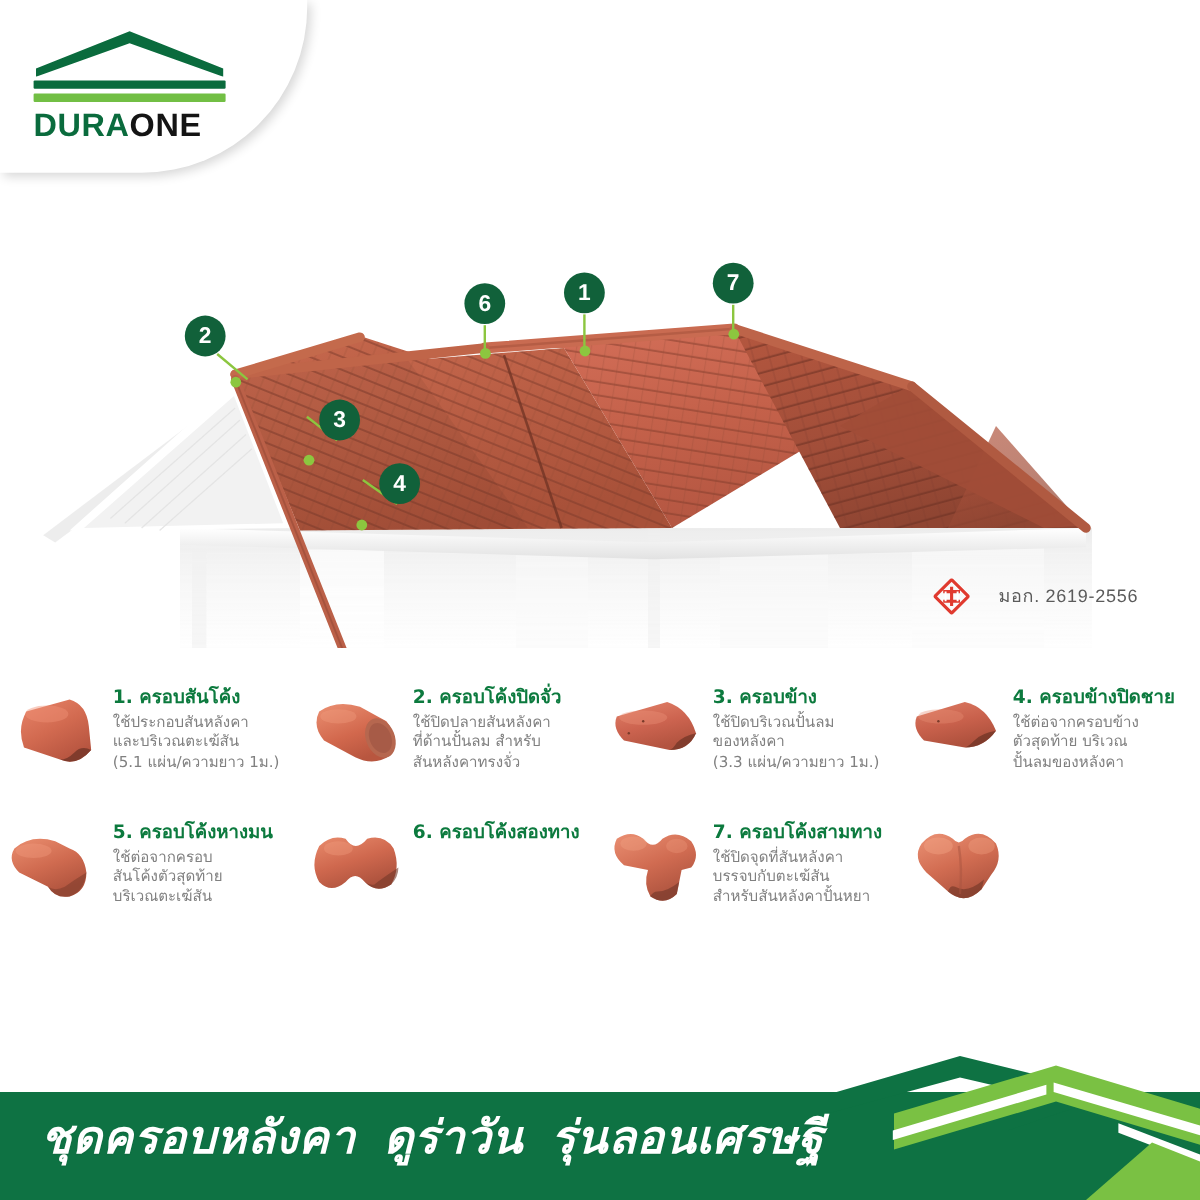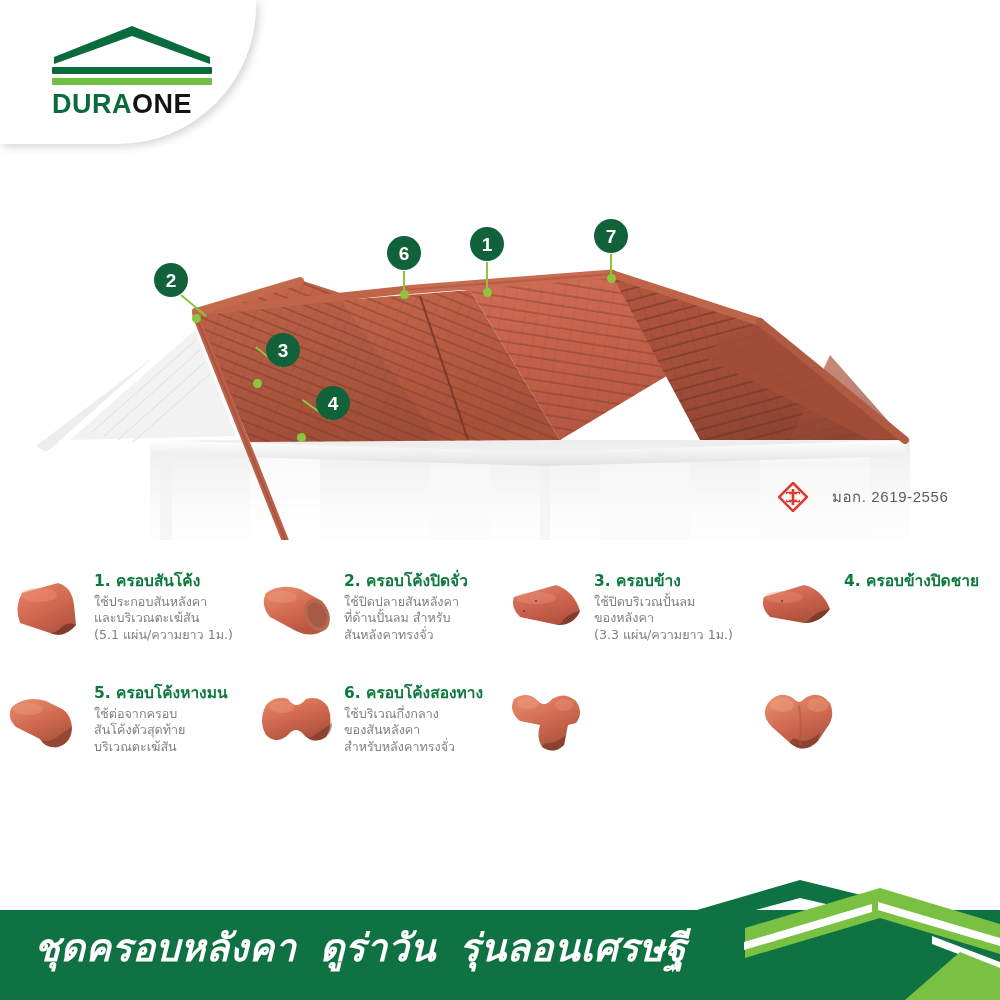--- a/index.html
+++ b/index.html
@@ -13,21 +13,21 @@
   }
 
   
   .logo-card{
     position:absolute; left:0; top:0; width:256px; height:144px;
     background:#ffffff;
     border-bottom-right-radius:138px;
     box-shadow:3px 3px 9px rgba(0,0,0,.16);
     z-index:40;
   }
-  .logo-inner{ position:absolute; left:28px; top:24px; width:160px;margin-left:24px; }
+  .logo-inner{ position:absolute; left:28px; top:24px; width:160px; }
   .logo-roof{ width:160px; height:40px; display:block; }
   .logo-bar-dark{ width:160px; height:7px; background:#0a6b3d; margin-top:3px; border-radius:1px;}
   .logo-bar-light{ width:160px; height:7px; background:#72bf44; margin-top:4px; border-radius:1px;}
   .logo-word{ margin-top:6px; font-size:27px; font-weight:bold; letter-spacing:.5px; line-height:1;
     font-family:"Liberation Sans",sans-serif;}
   .logo-word .dura{ color:#0a6b3d; }
   .logo-word .one{ color:#141414; }
 
   
   .hero{ position:absolute; left:0; top:140px; width:1000px; height:400px; z-index:10;}
@@ -331,20 +331,23 @@
             </linearGradient>
           </defs>
         <path d="M8,26 L48,14 Q66,18 74,38 Q64,52 48,52 L14,46 Q4,36 8,26 Z" fill="url(#t4)"></path>
         <path d="M48,52 Q64,52 74,38 Q62,40 56,46 Q51,51 48,52 Z" fill="#6b3224" opacity="0.7"></path>
         <ellipse cx="28" cy="26" rx="19" ry="6" fill="#e88e74" opacity="0.38"></ellipse>
         <circle cx="26" cy="30" r="1" fill="#7a3b2a"></circle>
       </svg>
     </div>
     <div class="prod-txt">
       <div class="prod-title">4. ครอบข้างปิดชาย</div>
+      <div class="prod-desc">ใช้ต่อจากครอบข้าง
+ตัวสุดท้าย บริเวณ
+ปั้นลมของหลังคา</div>
     </div>
   </div>
 
   <div class="prod">
     <div class="prod-img">
       <svg width="86" height="84" viewBox="0 0 86 84">
         <defs>
             <linearGradient id="t5" x1="0" y1="0" x2="0.5" y2="1">
           <stop offset="0%" stop-color="#ea8e6f"></stop>
               <stop offset="55%" stop-color="#d06b50"></stop>
@@ -374,41 +377,44 @@
               <stop offset="100%" stop-color="#ae533e"></stop>
             </linearGradient>
           </defs>
         <path d="M10,22 Q20,12 32,16 Q40,28 50,16 Q64,12 72,24 Q78,40 70,54 Q58,62 48,52 Q40,42 32,52 Q20,62 10,52 Q2,38 10,22 Z" fill="url(#t6)"></path>
         <path d="M48,52 Q58,62 70,54 Q76,48 76,40 Q64,48 56,54 Q52,55 48,52 Z" fill="#74382a" opacity="0.6"></path>
         <ellipse cx="26" cy="24" rx="12" ry="6" fill="#f09a7c" opacity="0.4"></ellipse>
       </svg>
     </div>
     <div class="prod-txt">
       <div class="prod-title">6. ครอบโค้งสองทาง</div>
-      <div class="prod-desc">ใช้บริเวณกึ่งกลาง
-ของสันหลังคา
-สำหรับหลังคาทรงจั่ว</div>
     </div>
   </div>
 
   <div class="prod">
     <div class="prod-img">
       <svg width="86" height="84" viewBox="0 0 86 84">
         <defs>
             <linearGradient id="t7" x1="0" y1="0" x2="0.5" y2="1">
           <stop offset="0%" stop-color="#ea8f72"></stop>
               <stop offset="55%" stop-color="#d06b51"></stop>
               <stop offset="100%" stop-color="#ae543f"></stop>
             </linearGradient>
           </defs>
         <path d="M8,16 Q20,8 30,16 Q38,26 46,16 Q58,8 70,18 Q78,30 70,40 L62,42 L58,62 Q48,72 36,64 Q30,54 34,42 L14,38 Q2,28 8,16 Z" fill="url(#t7)"></path>
         <path d="M36,64 Q48,72 58,62 L60,52 Q50,60 42,60 Q38,60 36,64 Z" fill="#73372a" opacity="0.62"></path>
         <ellipse cx="22" cy="20" rx="11" ry="6" fill="#f1a082" opacity="0.4"></ellipse>
         <ellipse cx="58" cy="22" rx="9" ry="6" fill="#f1a082" opacity="0.3"></ellipse>
       </svg>
+    </div>
+    <div class="prod-txt">
+      <div class="prod-title">7. ครอบโค้งสามทาง</div>
+      <div class="prod-desc">ใช้ปิดจุดที่สันหลังคา
+บรรจบกับตะเฆ้สัน
+สำหรับสันหลังคาปั้นหยา</div>
     </div>
   </div>
 
   <div class="prod">
     <div class="prod-img">
       <svg width="86" height="84" viewBox="0 0 86 84">
         <defs>
             <linearGradient id="t8" x1="0" y1="0" x2="0.5" y2="1">
           <stop offset="0%" stop-color="#eb9275"></stop>
               <stop offset="55%" stop-color="#d26d52"></stop>

